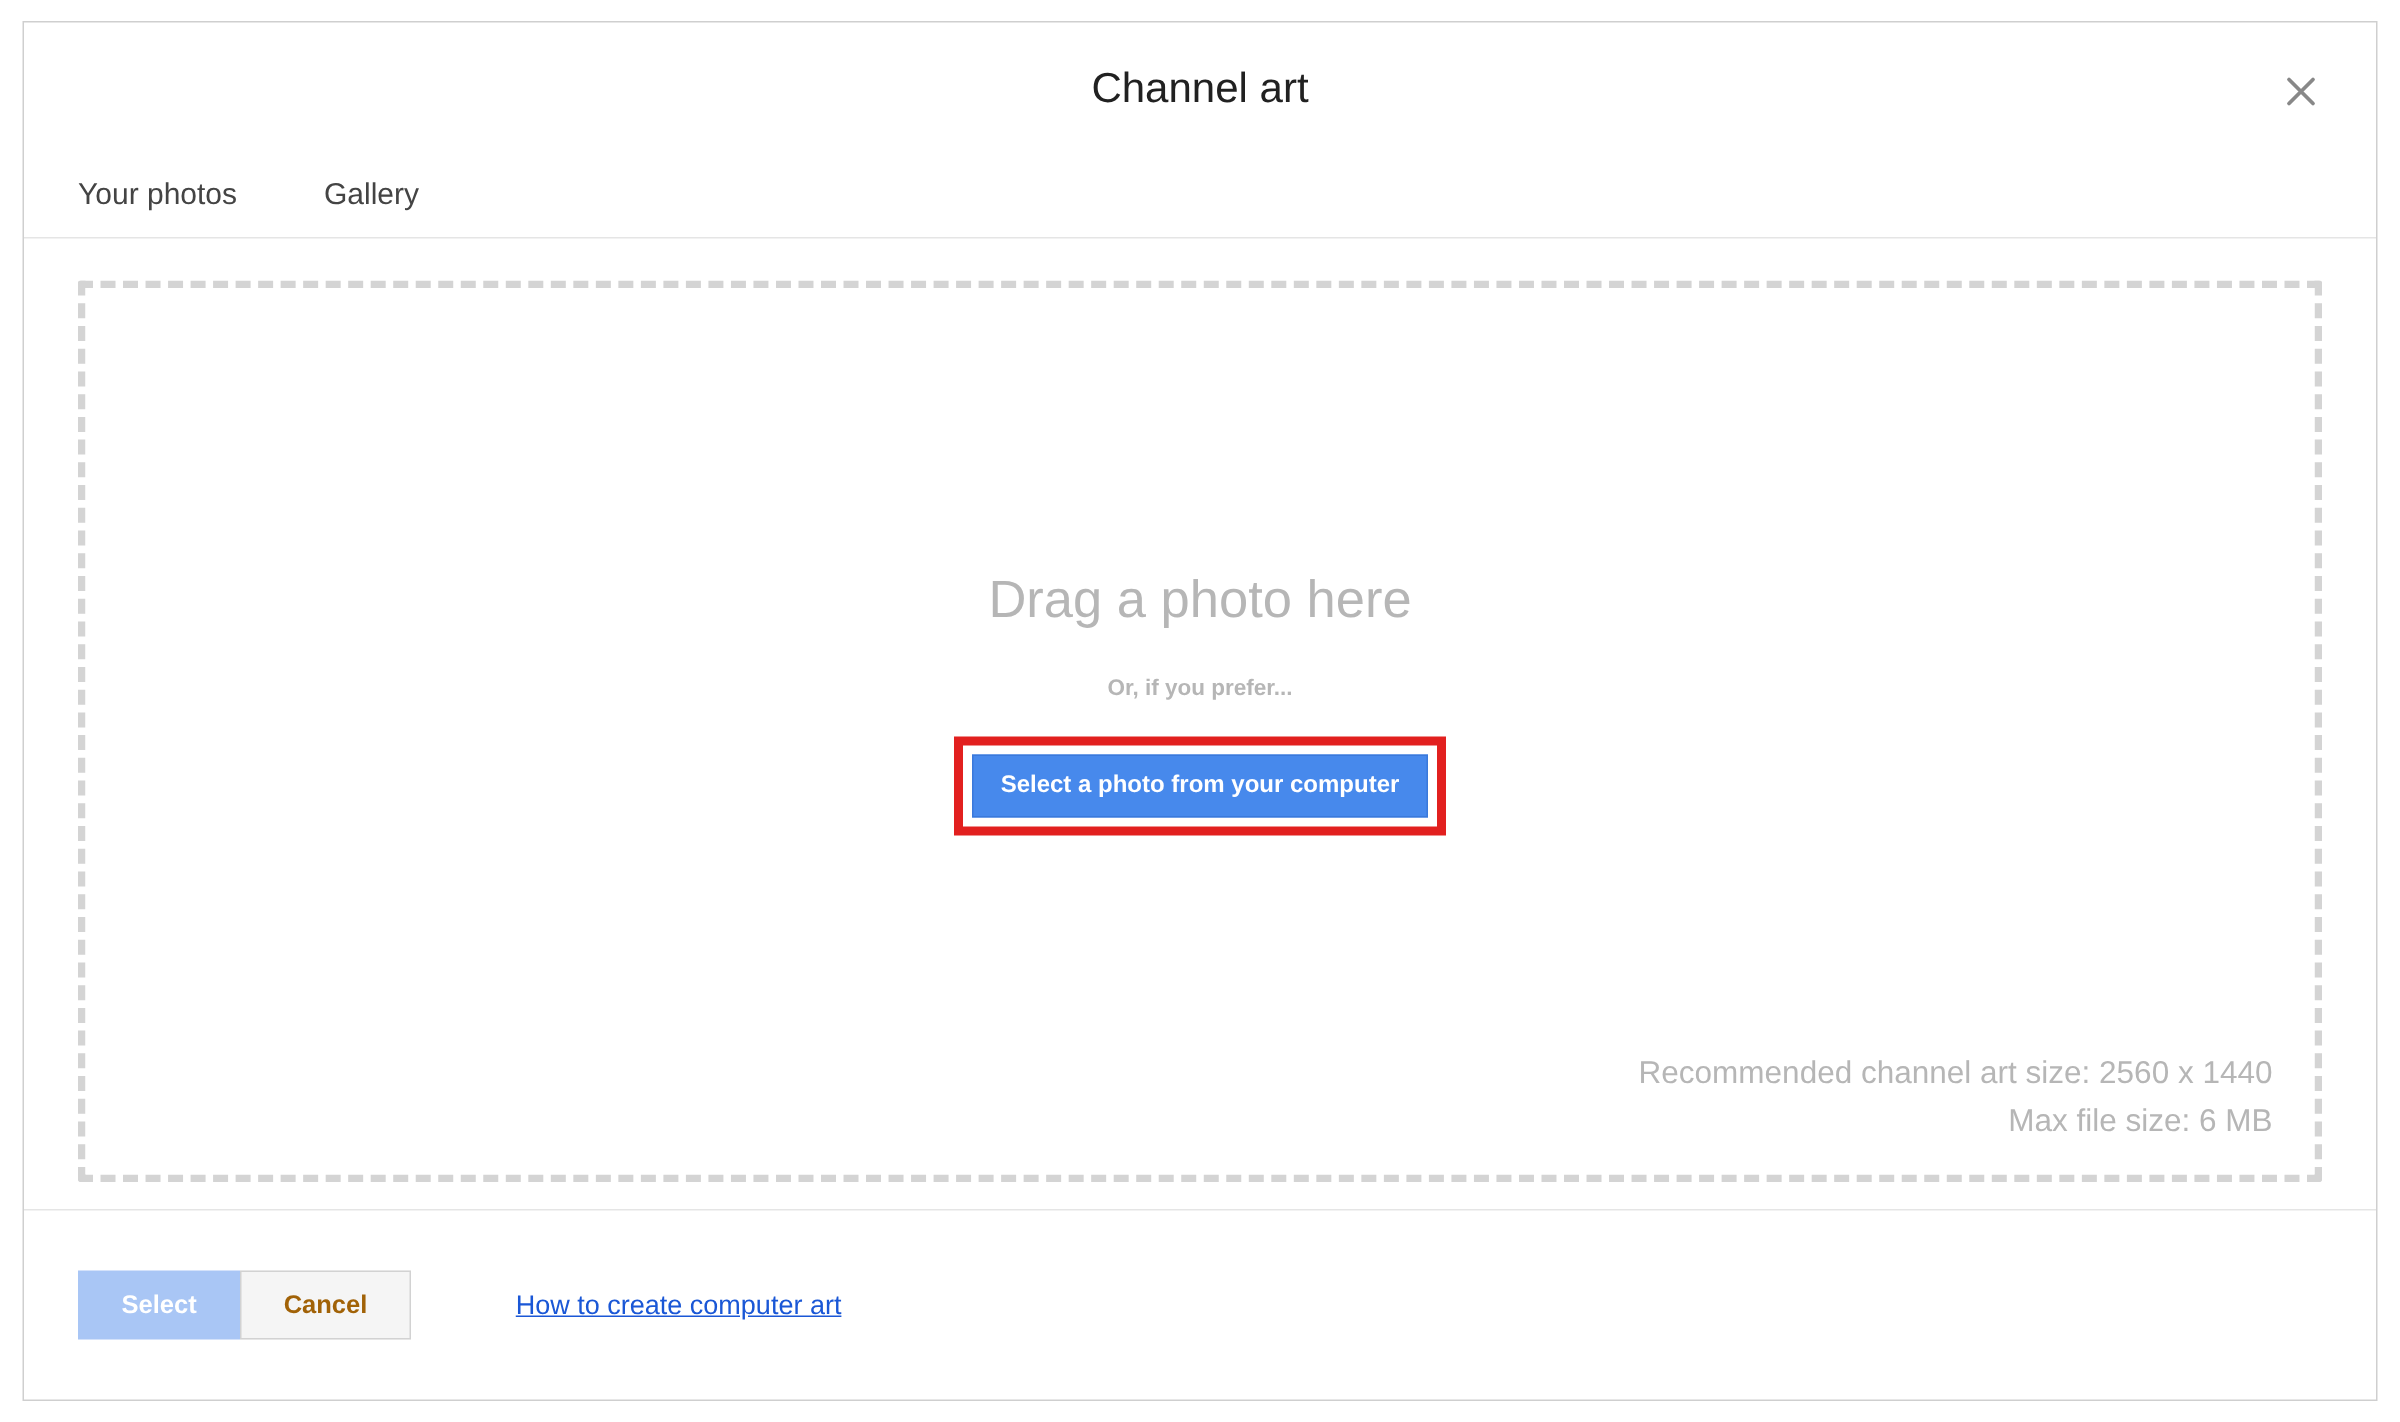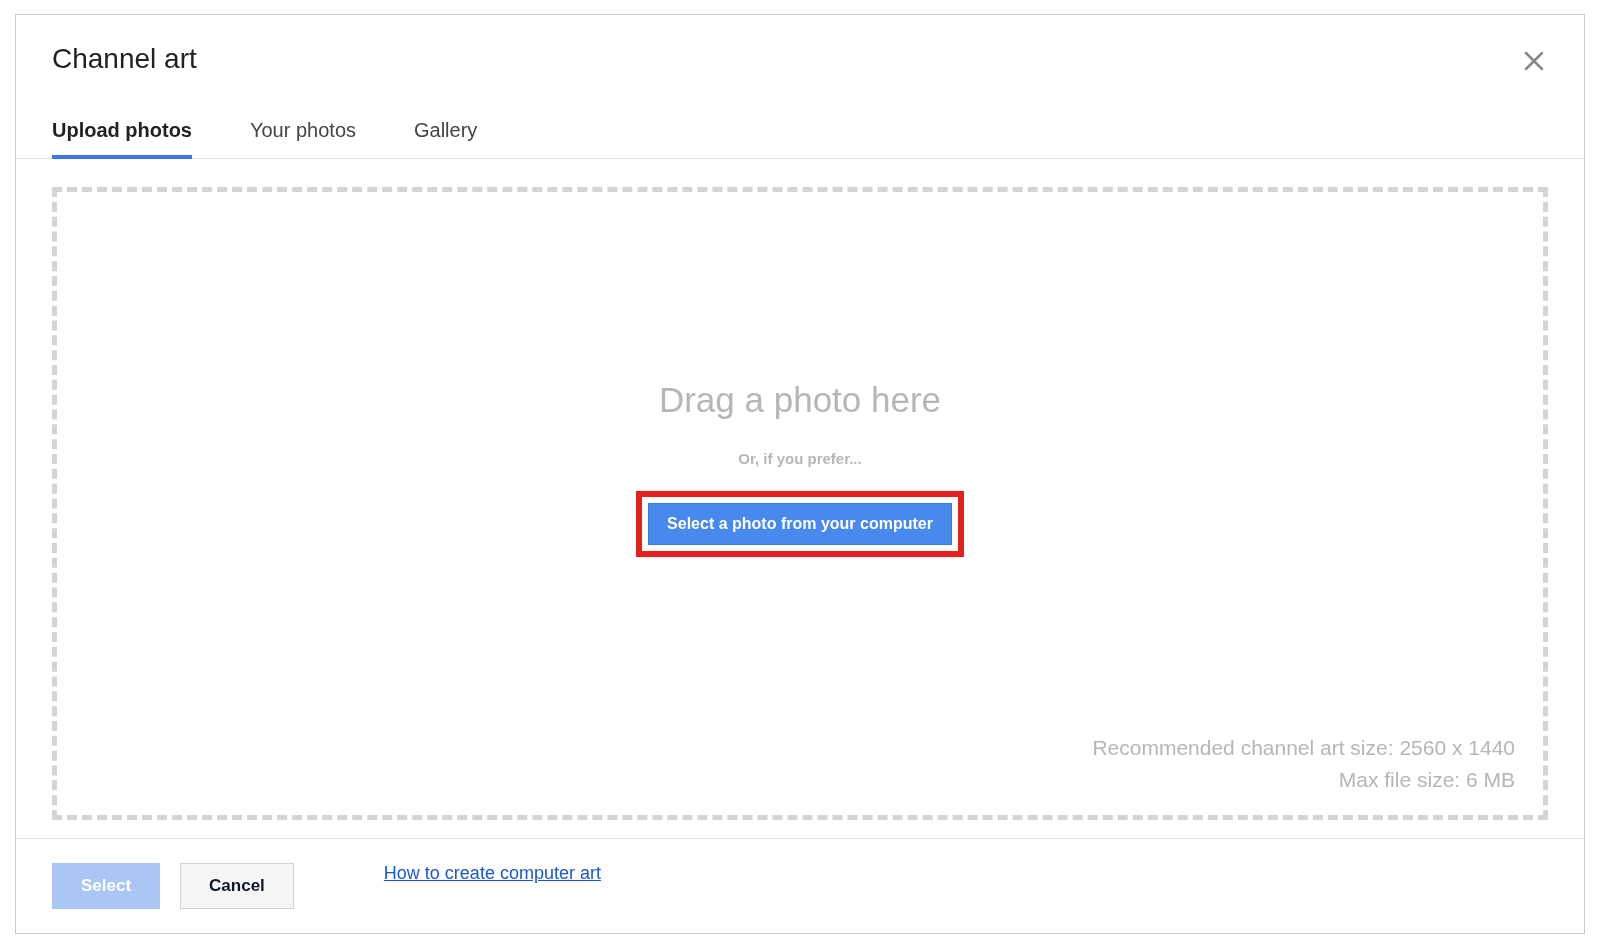--- a/index.html
+++ b/index.html
@@ -1,56 +1,55 @@
 <!DOCTYPE html>
 <html><head>
   <meta charset="utf-8">
   <style>
     * { box-sizing: border-box; margin: 0; padding: 0; }
     html, body { width: 1600px; height: 948px; font-family: Arial, Helvetica, sans-serif; background: #fff; }
     .wrap { position: relative; width: 1600px; height: 948px; display: flex; align-items: center; justify-content: center; }
     .frame { width: 1570px; height: 920px; border: 1px solid #cfcfcf; background: #fff; display: flex; flex-direction: column; }
-    .header { position: relative; padding: 28px 36px 0 36px; }
+    .header { position: relative; padding: 28px 36px 0 36px; text-align: center; }
     .title { font-size: 28px; color: #212121; font-weight: 400; }
     .close { position: absolute; top: 32px; right: 36px; width: 28px; height: 28px; display: flex; align-items: center; justify-content: center; color: #888; cursor: pointer; font-size: 28px; line-height: 1; }
     .tabs { display: flex; gap: 58px; margin-top: 30px; border-bottom: 1px solid #e5e5e5; padding: 0 36px; }
     .tab { font-size: 20px; color: #444; padding: 14px 0 16px 0; cursor: pointer; position: relative; }
     .tab.active { color: #222; font-weight: 700; }
     .tab.active::after { content: ""; position: absolute; left: 0; right: 0; bottom: -1px; height: 4px; background: #3b78e7; }
     .body { flex: 1; padding: 28px 36px 18px 36px; position: relative; }
     .drop { position: relative; width: 100%; height: 100%; border: 5px dashed #d4d4d4; border-radius: 2px; min-height: 580px; }
     .center { position: absolute; top: 188px; left: 0; right: 0; display: flex; flex-direction: column; align-items: center; }
     .drag-text { font-size: 35px; color: #b6b6b6; }
     .or-text { margin-top: 30px; font-size: 15px; color: #b6b6b6; font-weight: 700; }
     .highlight-box { margin-top: 24px; border: 6px solid #e2201f; padding: 6px; }
     .select-btn { background: #4789ec; color: #fff; border: 1px solid #3a79db; font-size: 16px; font-weight: 700; padding: 11px 18px; cursor: pointer; min-width: 284px; }
     .hints { position: absolute; right: 28px; bottom: 20px; text-align: right; color: #b6b6b6; font-size: 21px; line-height: 1.5; }
-    .footer { border-top: 1px solid #e5e5e5; padding: 24px 36px; display: flex; gap: 20px; }
+    .footer { border-top: 1px solid #e5e5e5; padding: 40px 36px; display: flex; align-items: center; }
     .btn { font-size: 17px; font-weight: 700; padding: 12px 28px; border: 1px solid transparent; cursor: pointer; }
     .btn-primary-disabled { background: #a9c6f5; color: #fff; cursor: default; }
-    .btn-secondary { background: #f5f5f5; color: #0f172a; border-color: #d2d2d2; }
+    .btn-secondary { background: #f5f5f5; color: #a16207; border-color: #d2d2d2; }
     .help-link { margin-left: 70px; color: #1a57d6; font-size: 18px; text-decoration: underline; cursor: pointer; }
   </style>
 </head>
 <body>
 
 <div class="wrap">
   <div class="frame">
 
     <div class="header">
       <div class="title">Channel art</div>
       <div class="close">
         <svg width="20" height="20" viewBox="0 0 20 20">
             <path d="M2 2 L18 18 M18 2 L2 18" stroke="#888" stroke-width="2.5" stroke-linecap="round" fill="none"></path>
           </svg>
       </div>
     </div>
 
     <div class="tabs">
-      <div class="tab active">Upload photos</div>
       <div class="tab">Your photos</div>
       <div class="tab">Gallery</div>
     </div>
 
     <div class="body">
       <div class="drop">
         <div class="center">
           <div class="drag-text">Drag a photo here</div>
           <div class="or-text">Or, if you prefer...</div>
           <div class="highlight-box">

